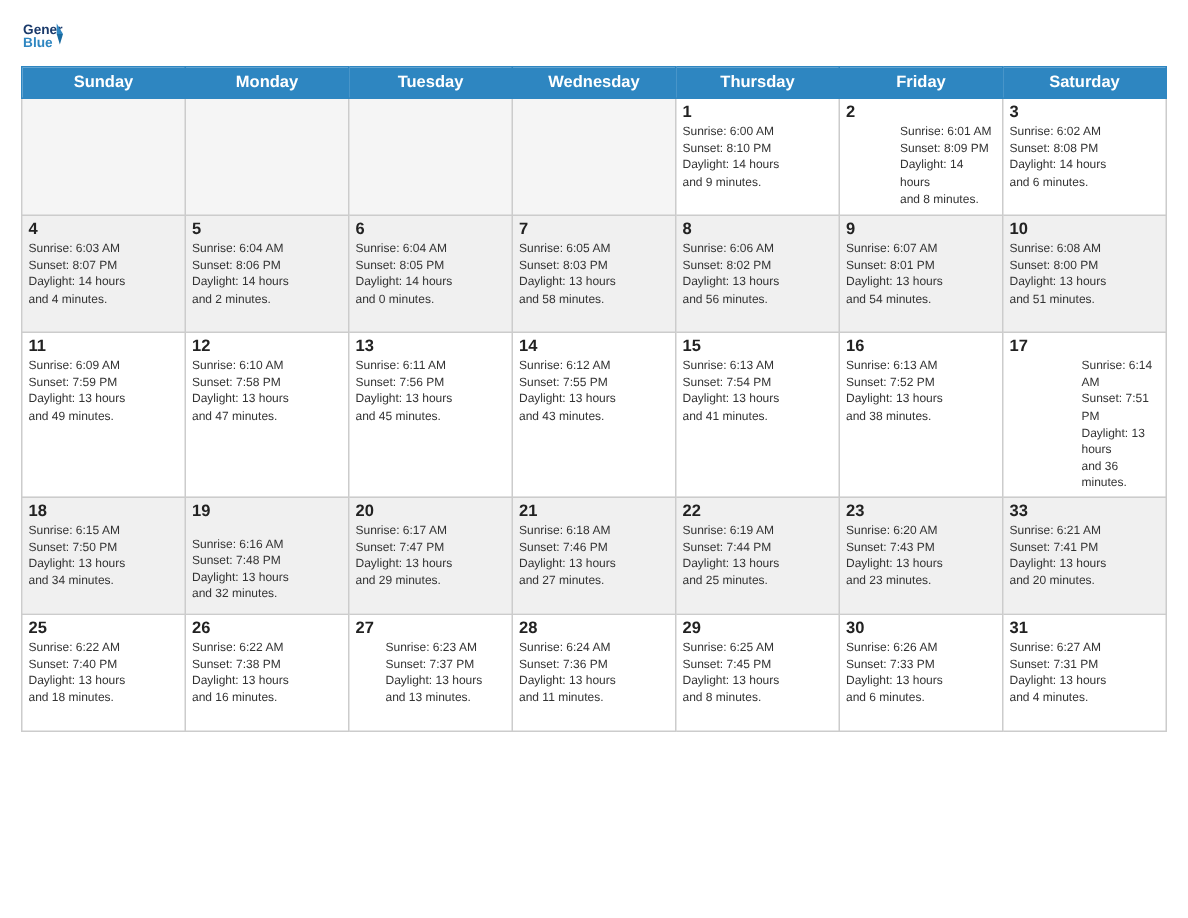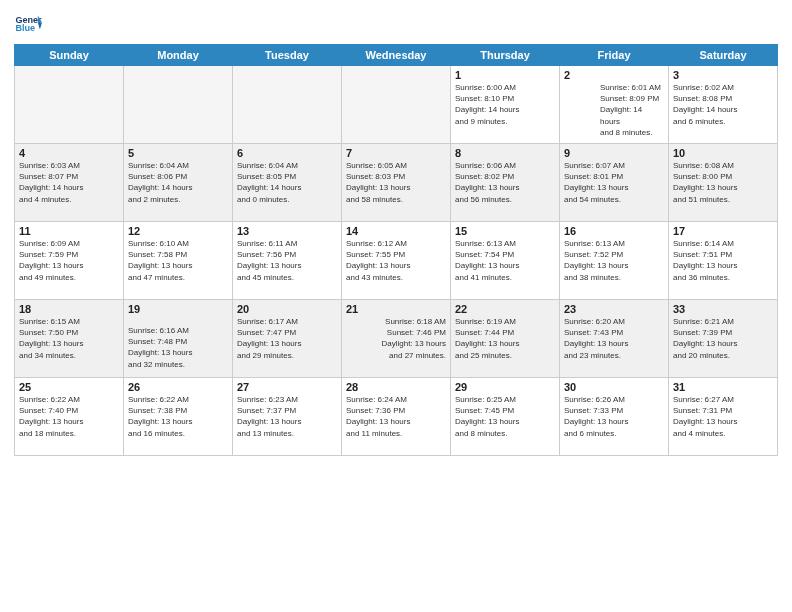--- a/index.html
+++ b/index.html
@@ -229,21 +229,21 @@
           </td>
           <td>
             <div class="day-num">16</div>
             <div class="day-info" style="white-space: pre-line;">Sunrise: 6:13 AM
 Sunset: 7:52 PM
 Daylight: 13 hours
 and 38 minutes.</div>
           </td>
           <td>
             <div class="day-num">17</div>
-            <div class="day-info" style="white-space: pre-line;">Sunrise: 6:14 AM
+            <div class="day-info" style="white-space: pre-line; margin-left: 48px;">Sunrise: 6:14 AM
 Sunset: 7:51 PM
 Daylight: 13 hours
 and 36 minutes.</div>
           </td>
         </tr>
         <tr>
           <td class="shaded">
             <div class="day-num">18</div>
             <div class="day-info" style="white-space: pre-line;">Sunrise: 6:15 AM
 Sunset: 7:50 PM
@@ -259,21 +259,21 @@
           </td>
           <td class="shaded">
             <div class="day-num">20</div>
             <div class="day-info" style="white-space: pre-line;">Sunrise: 6:17 AM
 Sunset: 7:47 PM
 Daylight: 13 hours
 and 29 minutes.</div>
           </td>
           <td class="shaded">
             <div class="day-num">21</div>
-            <div class="day-info" style="white-space: pre-line; text-align: right;">Sunrise: 6:18 AM
+            <div class="day-info" style="white-space: pre-line;">Sunrise: 6:18 AM
 Sunset: 7:46 PM
 Daylight: 13 hours
 and 27 minutes.</div>
           </td>
           <td class="shaded">
             <div class="day-num">22</div>
             <div class="day-info" style="white-space: pre-line;">Sunrise: 6:19 AM
 Sunset: 7:44 PM
 Daylight: 13 hours
 and 25 minutes.</div>
@@ -281,21 +281,21 @@
           <td class="shaded">
             <div class="day-num">23</div>
             <div class="day-info" style="white-space: pre-line;">Sunrise: 6:20 AM
 Sunset: 7:43 PM
 Daylight: 13 hours
 and 23 minutes.</div>
           </td>
           <td class="shaded">
             <div class="day-num">33</div>
             <div class="day-info" style="white-space: pre-line;">Sunrise: 6:21 AM
-Sunset: 7:39 PM
+Sunset: 7:41 PM
 Daylight: 13 hours
 and 20 minutes.</div>
           </td>
         </tr>
         <tr>
           <td>
             <div class="day-num">25</div>
             <div class="day-info" style="white-space: pre-line;">Sunrise: 6:22 AM
 Sunset: 7:40 PM
 Daylight: 13 hours
@@ -303,21 +303,21 @@
           </td>
           <td>
             <div class="day-num">26</div>
             <div class="day-info" style="white-space: pre-line;">Sunrise: 6:22 AM
 Sunset: 7:38 PM
 Daylight: 13 hours
 and 16 minutes.</div>
           </td>
           <td>
             <div class="day-num">27</div>
-            <div class="day-info" style="white-space: pre-line;">Sunrise: 6:23 AM
+            <div class="day-info" style="white-space: pre-line; margin-left: 20px;">Sunrise: 6:23 AM
 Sunset: 7:37 PM
 Daylight: 13 hours
 and 13 minutes.</div>
           </td>
           <td>
             <div class="day-num">28</div>
             <div class="day-info" style="white-space: pre-line;">Sunrise: 6:24 AM
 Sunset: 7:36 PM
 Daylight: 13 hours
 and 11 minutes.</div>

